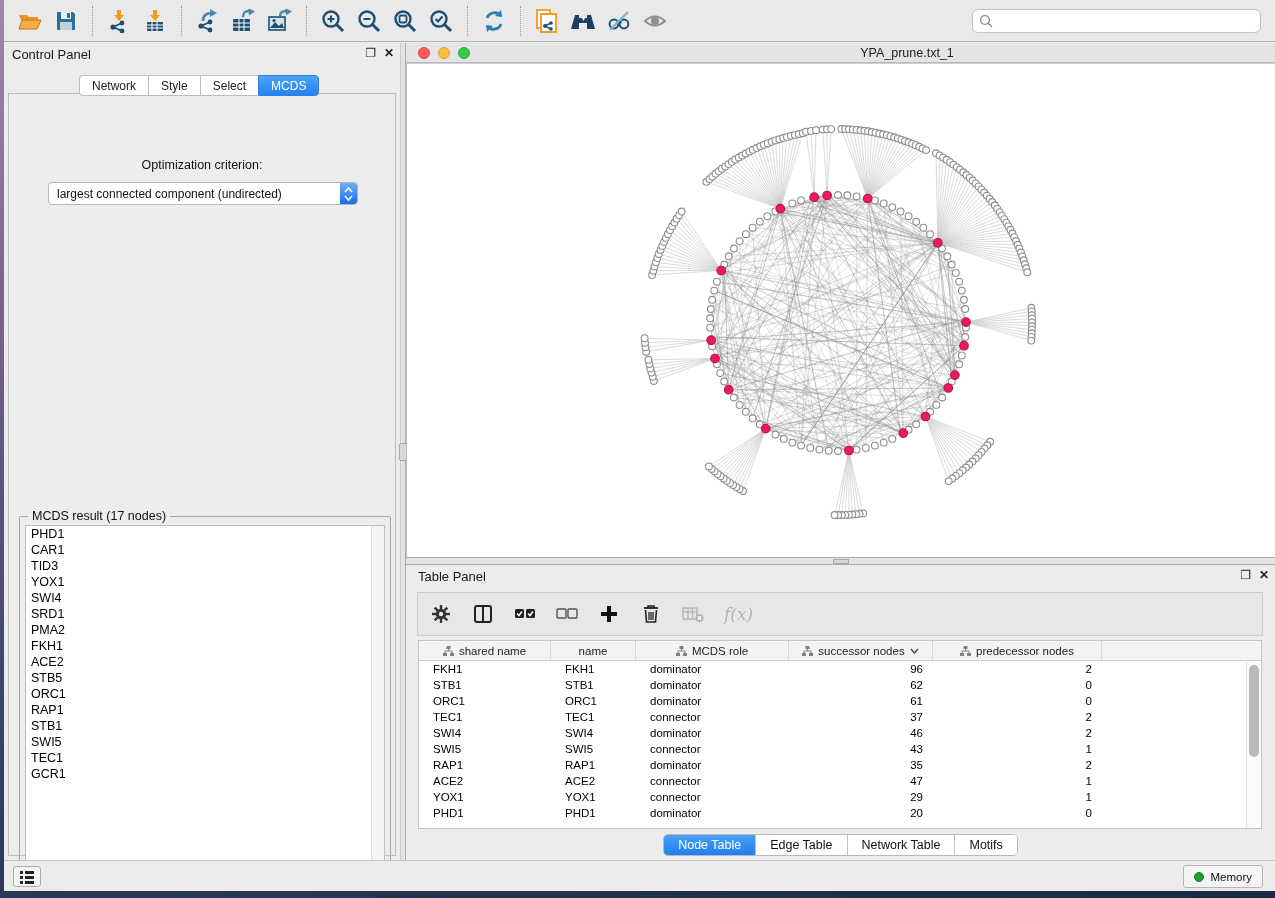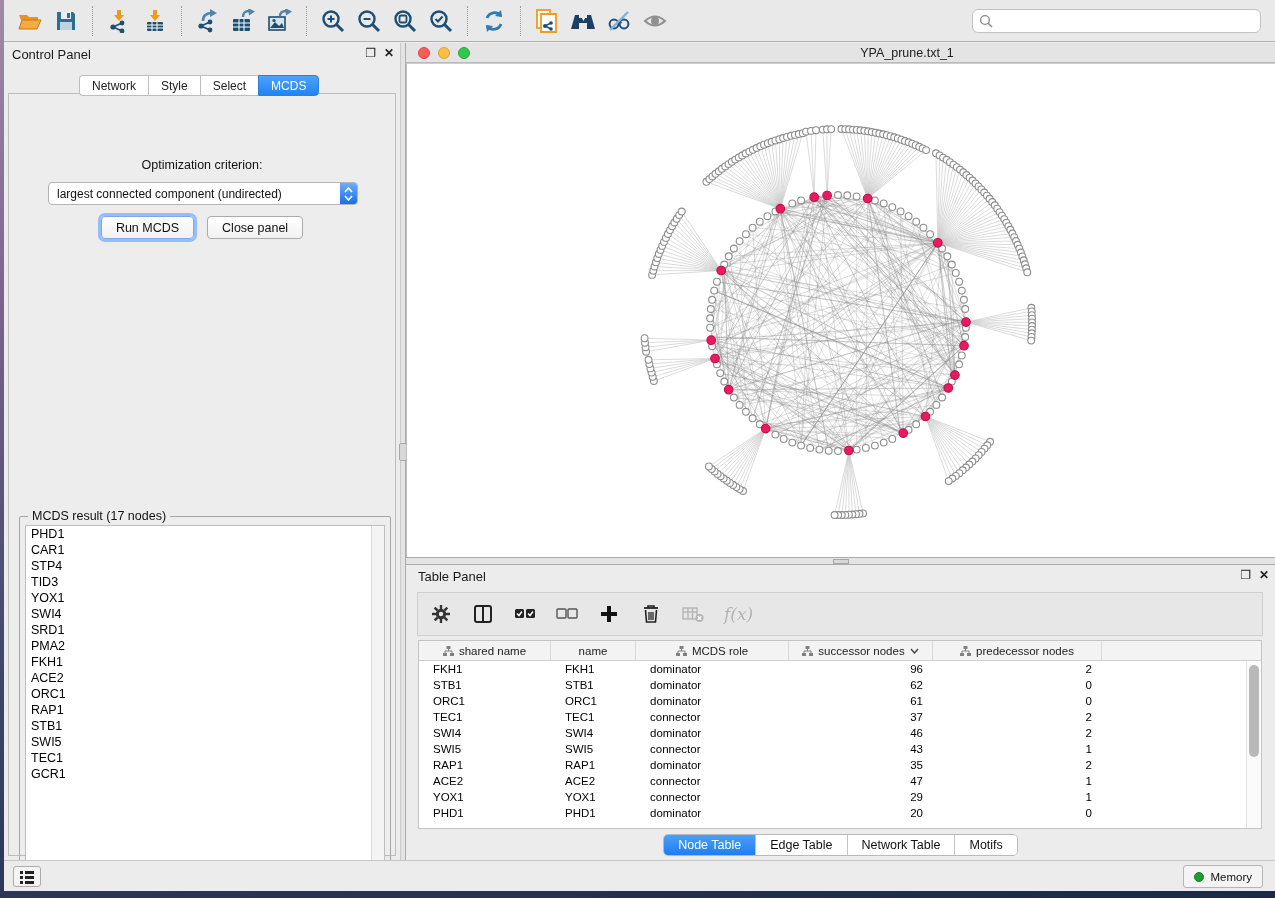--- a/index.html
+++ b/index.html
@@ -312,38 +312,34 @@
             <span class="val">largest connected component (undirected)</span>
             <span class="stepper">
               <svg width="9" height="6" viewBox="0 0 9 6">
                   <path d="M1 5 L4.5 1 L8 5" fill="none" stroke="#fff" stroke-width="1.6"></path>
                 </svg>
               <svg width="9" height="6" viewBox="0 0 9 6">
                   <path d="M1 1 L4.5 5 L8 1" fill="none" stroke="#fff" stroke-width="1.6"></path>
                 </svg>
             </span>
           </div>
-          <div class="btn-row">
-            <div class="mac-btn focused">Run MCDS</div>
-            <div class="mac-btn">Close panel</div>
-          </div>
           <div class="groupbox">
             <span class="groupbox-title">MCDS result (17 nodes)</span>
             <div class="mcds-list">
               <div id="mcds-items">
                   <div class="mcds-item">PHD1</div>
                   <div class="mcds-item">CAR1</div>
-                  <div class="mcds-item">STP4</div>
                   <div class="mcds-item">TID3</div>
                   <div class="mcds-item">YOX1</div>
                   <div class="mcds-item">SWI4</div>
                   <div class="mcds-item">SRD1</div>
                   <div class="mcds-item">PMA2</div>
                   <div class="mcds-item">FKH1</div>
                   <div class="mcds-item">ACE2</div>
+                  <div class="mcds-item">STB5</div>
                   <div class="mcds-item">ORC1</div>
                   <div class="mcds-item">RAP1</div>
                   <div class="mcds-item">STB1</div>
                   <div class="mcds-item">SWI5</div>
                   <div class="mcds-item">TEC1</div>
                   <div class="mcds-item">GCR1</div>
                 </div>
               <div class="mcds-scroll"></div>
             </div>
           </div>

